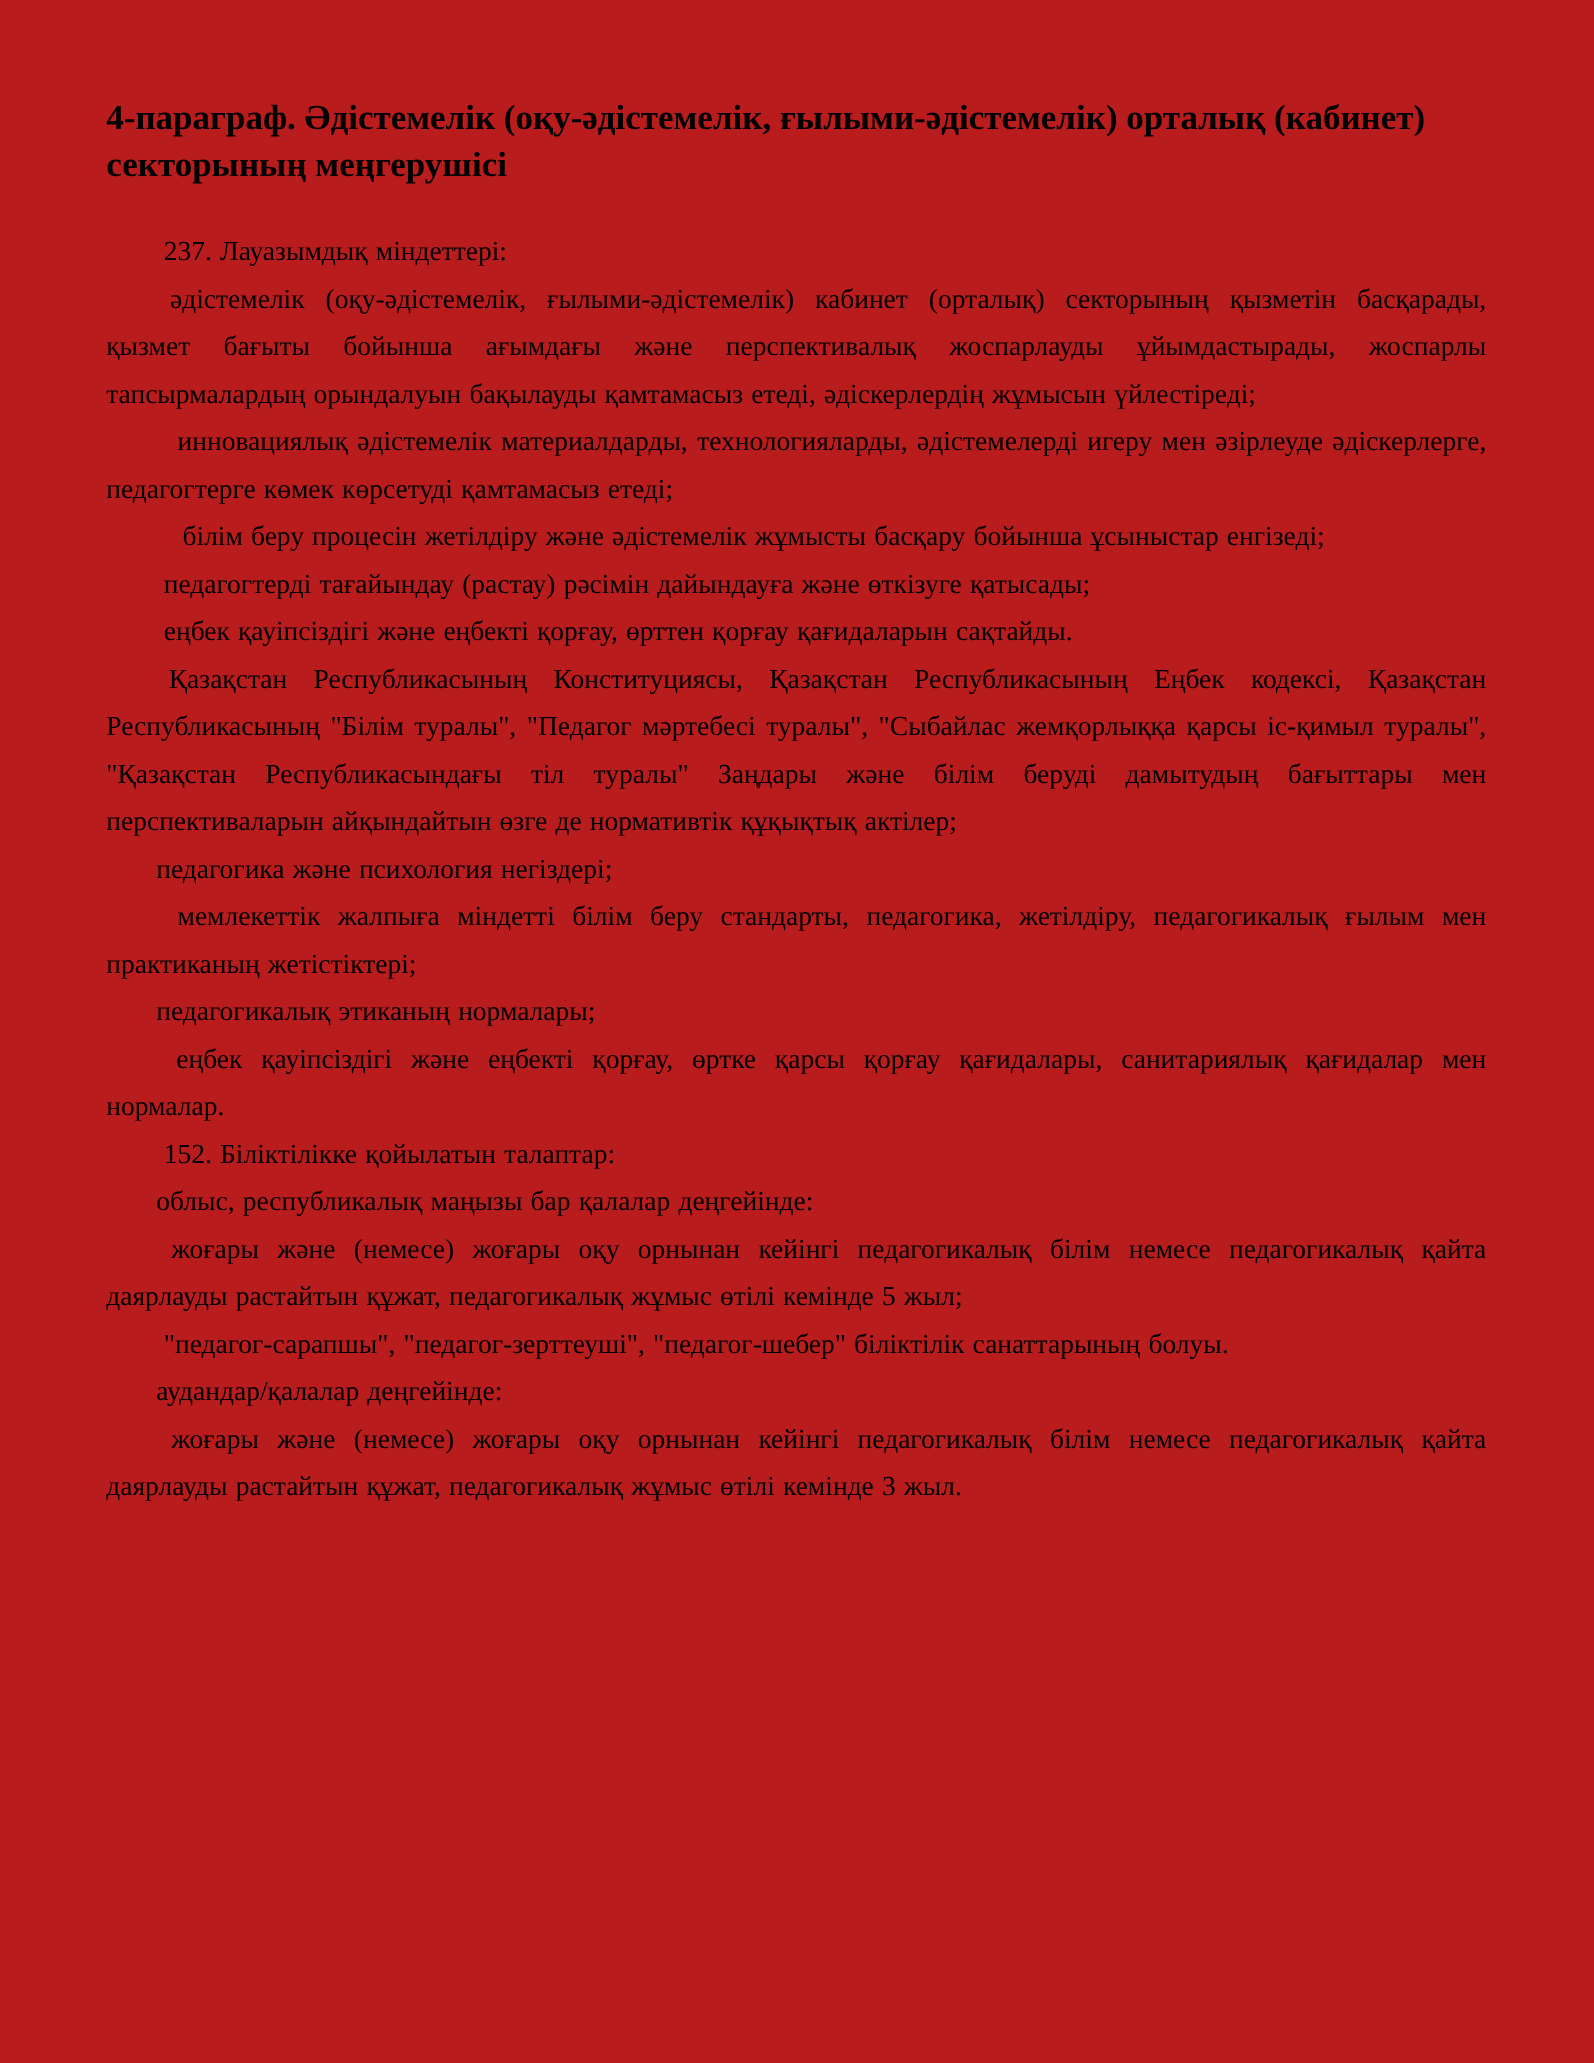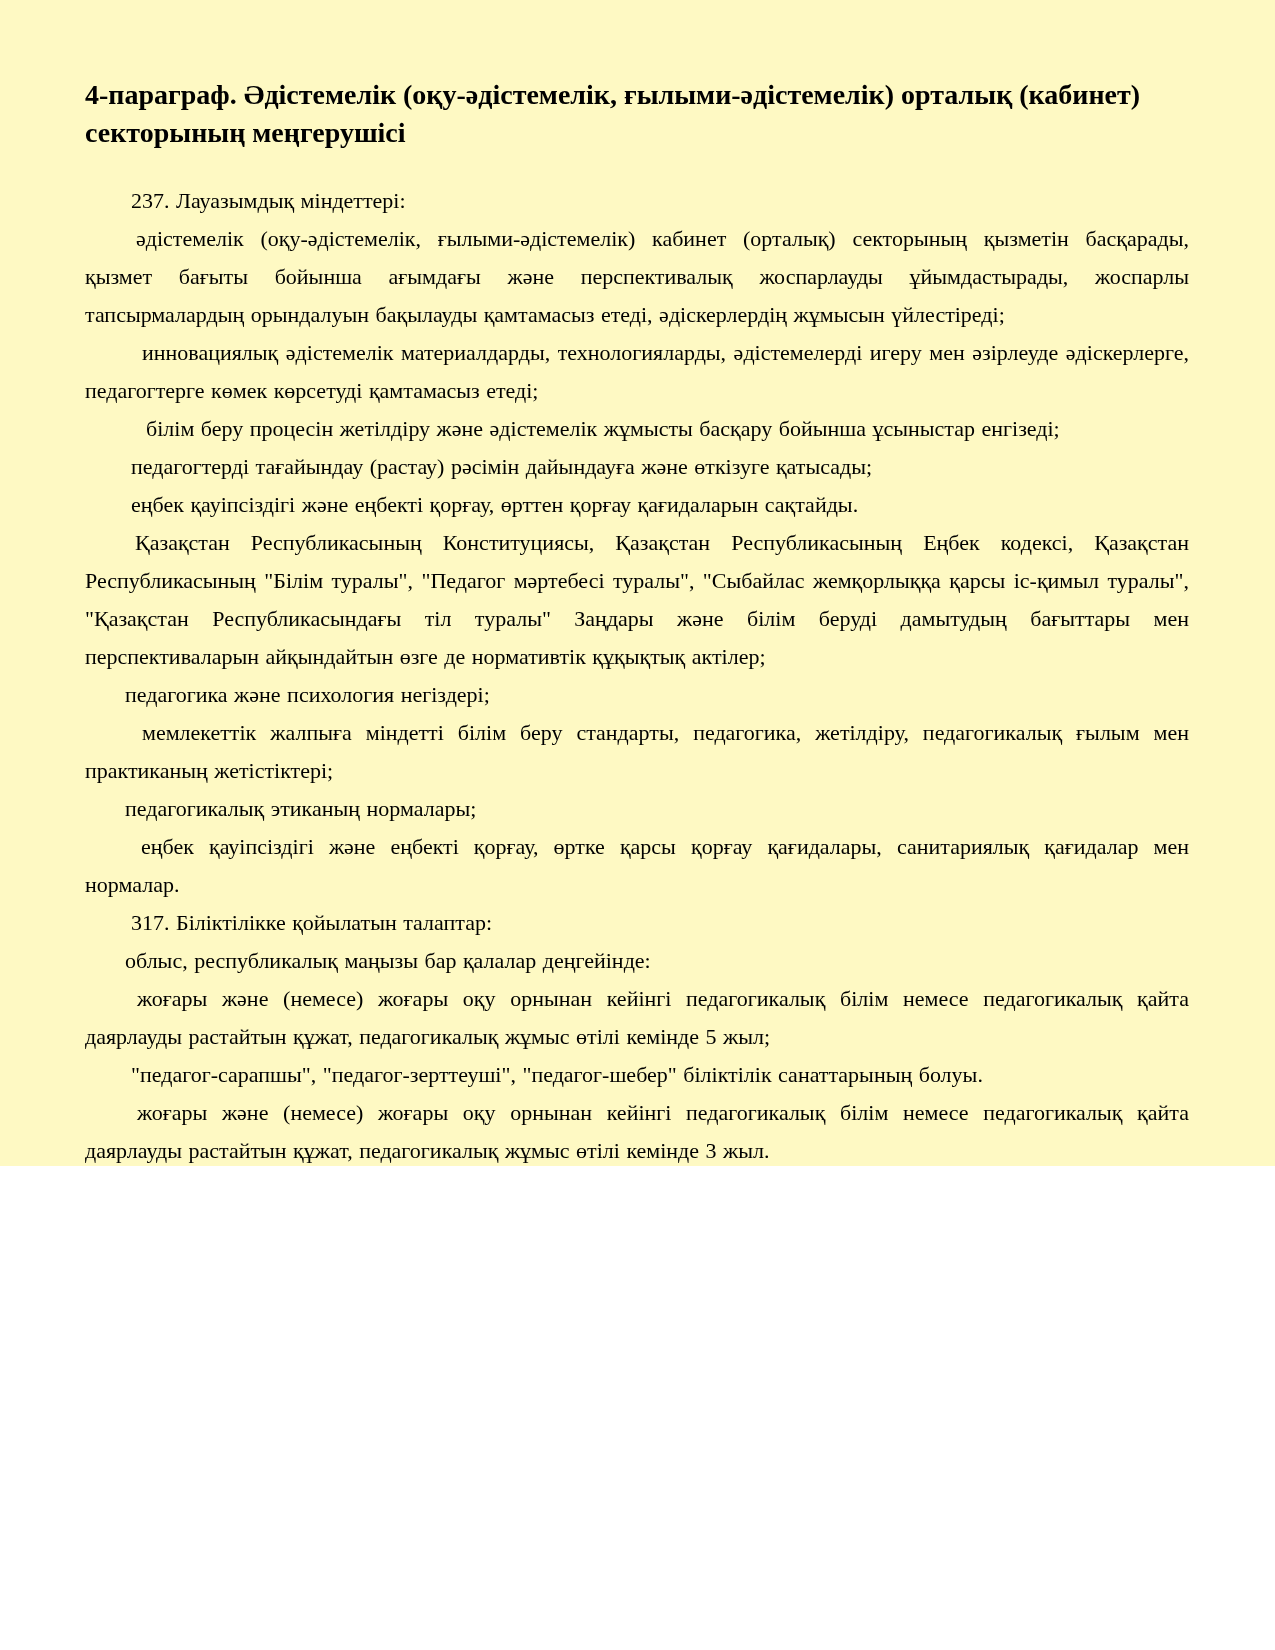--- a/index.html
+++ b/index.html
@@ -10,23 +10,23 @@
   body {
     width: 1275px;
     height: 1650px;
     font-family: "Liberation Serif", "DejaVu Serif", serif;
     color: #000000;
     overflow: hidden;
   }
   .page {
     box-sizing: border-box;
     width: 1275px;
-    height: 1166px;
+    height: 1650px;
     padding: 76px 86px 40px 85px;
-    background: #fef9c3;
+    background: #b91c1c;
   }
   .doc-title {
     font-size: 28px;
     line-height: 38px;
     font-weight: bold;
     text-align: left;
     margin: 0 0 0 0;
   }
   .title-gap {
     height: 30px;
@@ -55,19 +55,20 @@
   <p class="para" style="text-indent:51px">әдістемелік (оқу-әдістемелік, ғылыми-әдістемелік) кабинет (орталық) секторының қызметін басқарады, қызмет бағыты бойынша ағымдағы және перспективалық жоспарлауды ұйымдастырады, жоспарлы тапсырмалардың орындалуын бақылауды қамтамасыз етеді, әдіскерлердің жұмысын үйлестіреді;</p>
   <p class="para" style="text-indent:57px">инновациялық әдістемелік материалдарды, технологияларды, әдістемелерді игеру мен әзірлеуде әдіскерлерге, педагогтерге көмек көрсетуді қамтамасыз етеді;</p>
   <p class="para" style="text-indent:61px">білім беру процесін жетілдіру және әдістемелік жұмысты басқару бойынша ұсыныстар енгізеді;</p>
   <p class="para" style="text-indent:46px">педагогтерді тағайындау (растау) рәсімін дайындауға және өткізуге қатысады;</p>
   <p class="para" style="text-indent:46px">еңбек қауіпсіздігі және еңбекті қорғау, өрттен қорғау қағидаларын сақтайды.</p>
   <p class="para" style="text-indent:50px">Қазақстан Республикасының Конституциясы, Қазақстан Республикасының Еңбек кодексі, Қазақстан Республикасының "Білім туралы", "Педагог мәртебесі туралы", "Сыбайлас жемқорлыққа қарсы іс-қимыл туралы", "Қазақстан Республикасындағы тіл туралы" Заңдары және білім беруді дамытудың бағыттары мен перспективаларын айқындайтын өзге де нормативтік құқықтық актілер;</p>
   <p class="para" style="text-indent:40px">педагогика және психология негіздері;</p>
   <p class="para" style="text-indent:57px">мемлекеттік жалпыға міндетті білім беру стандарты, педагогика, жетілдіру, педагогикалық ғылым мен практиканың жетістіктері;</p>
   <p class="para" style="text-indent:40px">педагогикалық этиканың нормалары;</p>
   <p class="para" style="text-indent:56px">еңбек қауіпсіздігі және еңбекті қорғау, өртке қарсы қорғау қағидалары, санитариялық қағидалар мен нормалар.</p>
-  <p class="para" style="text-indent:46px">317. Біліктілікке қойылатын талаптар:</p>
+  <p class="para" style="text-indent:46px">152. Біліктілікке қойылатын талаптар:</p>
   <p class="para" style="text-indent:40px">облыс, республикалық маңызы бар қалалар деңгейінде:</p>
   <p class="para" style="text-indent:52px">жоғары және (немесе) жоғары оқу орнынан кейінгі педагогикалық білім немесе педагогикалық қайта даярлауды растайтын құжат, педагогикалық жұмыс өтілі кемінде 5 жыл;</p>
   <p class="para" style="text-indent:46px">"педагог-сарапшы", "педагог-зерттеуші", "педагог-шебер" біліктілік санаттарының болуы.</p>
+  <p class="para" style="text-indent:40px">аудандар/қалалар деңгейінде:</p>
   <p class="para" style="text-indent:52px">жоғары және (немесе) жоғары оқу орнынан кейінгі педагогикалық білім немесе педагогикалық қайта даярлауды растайтын құжат, педагогикалық жұмыс өтілі кемінде 3 жыл.</p>
 
 </div>
 
 </body></html>

